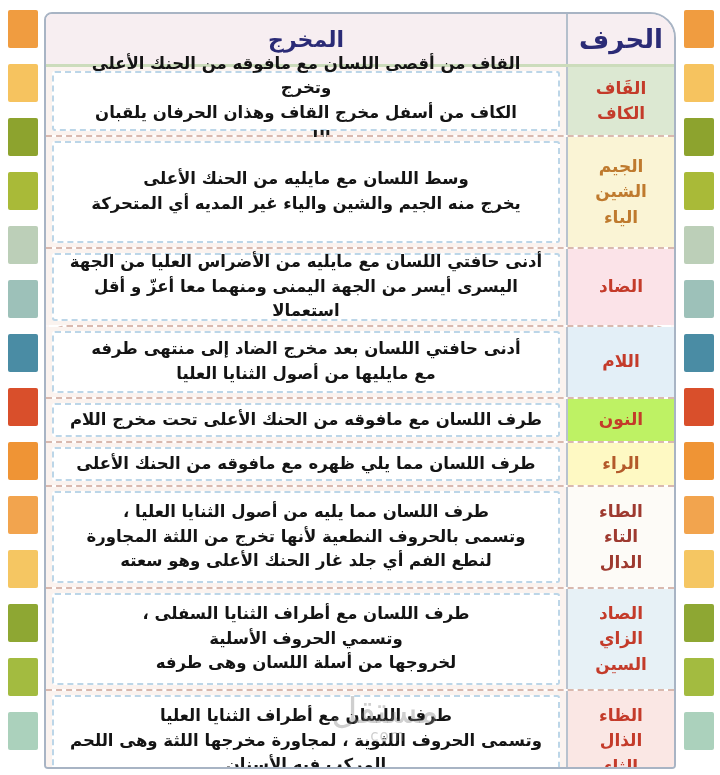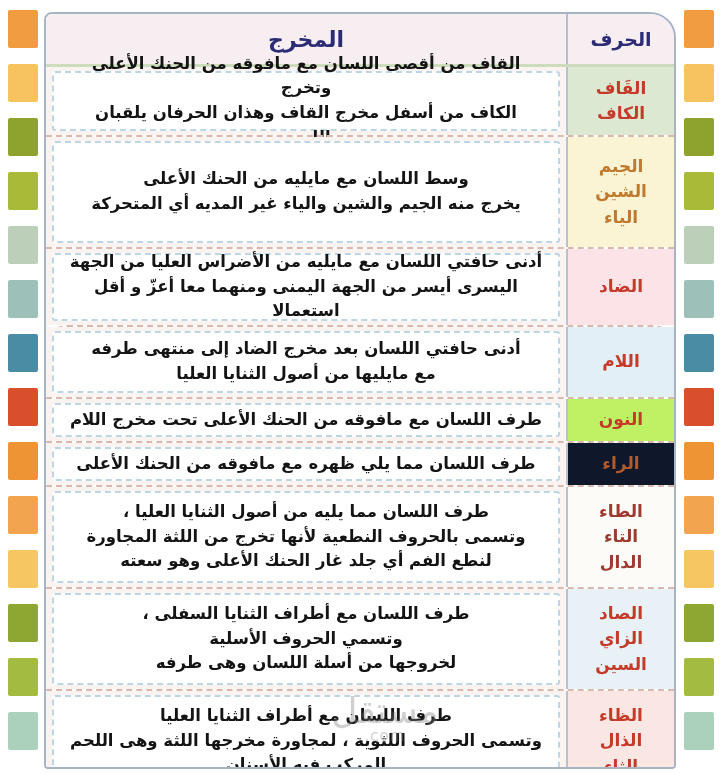--- a/index.html
+++ b/index.html
@@ -29,21 +29,21 @@
   }
   .header-row{
     display:flex;flex:0 0 50px;
     background:#f7eef1;
     border-bottom:3px solid #ccdcbc;
   }
   .header-letter{
     width:106px;flex:0 0 106px;
     border-left:2px solid #b4bfcc;
     display:flex;align-items:center;justify-content:center;
-    color:#2b2b76;font-size:19px;font-weight:bold;
+    color:#2b2b76;font-size:26px;font-weight:bold;
   }
   .header-makhraj{
     flex:1;display:flex;align-items:center;justify-content:center;
     color:#2b2b76;font-size:22px;font-weight:bold;
   }
   .table-body{flex:1;display:flex;flex-direction:column;}
   .row{
     display:flex;min-height:0;
     border-top:2px dashed #d9b9af;
   }
@@ -149,21 +149,21 @@
 مع مايليها من  أصول الثنايا العليا</div>
         </div>
       </div>
       <div class="row" style="flex: 42 1 42px;">
         <div class="letter-cell" style="background: #bef264; color: rgb(196, 59, 42);">النون</div>
         <div class="desc-cell">
           <div class="desc-panel">طرف اللسان مع مافوقه من الحنك الأعلى تحت مخرج اللام</div>
         </div>
       </div>
       <div class="row" style="flex: 42 1 42px;">
-        <div class="letter-cell" style="background: #0f172a; color: rgb(179, 90, 42);">الراء</div>
+        <div class="letter-cell" style="background: #fef9c3; color: rgb(179, 90, 42);">الراء</div>
         <div class="desc-cell">
           <div class="desc-panel">طرف اللسان مما يلي ظهره مع مافوقه من الحنك الأعلى</div>
         </div>
       </div>
       <div class="row" style="flex: 100 1 100px;">
         <div class="letter-cell" style="background: rgb(253, 251, 247); color: rgb(158, 58, 48);">الطاء
 التاء
 الدال</div>
         <div class="desc-cell">
           <div class="desc-panel">طرف اللسان مما يليه من أصول الثنايا العليا  ،

